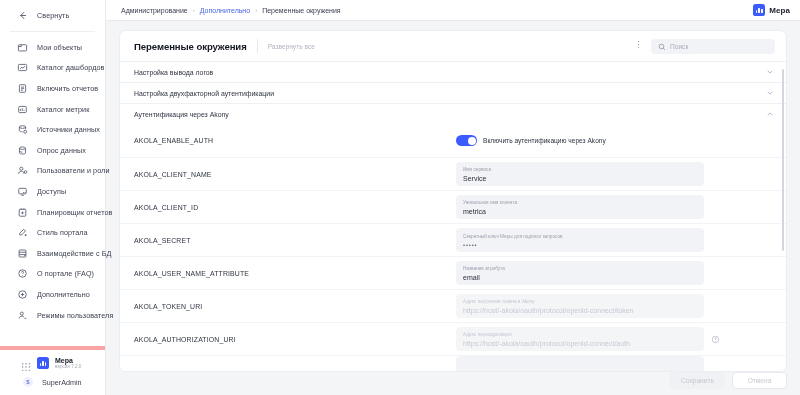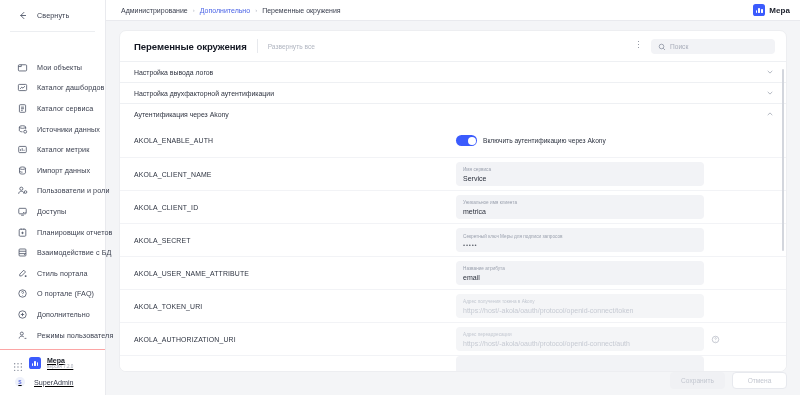--- a/index.html
+++ b/index.html
@@ -23,33 +23,33 @@
     position: relative;
   }
   .sb-collapse {
     display: flex; align-items: center; gap: 9px;
     height: 22px; padding: 0 0 0 17px;
     margin-top: 4px;
     cursor: pointer;
   }
   .sb-collapse .lbl { font-size: 7.2px; color: #3c4150; letter-spacing: .1px; }
   .sb-divider { height: 1px; background: #eceef1; margin: 5px 10px 3px 10px; }
-  .sb-nav { flex: 1 1 auto; padding-top: 2px; margin-top: 20px; }
+  .sb-nav { flex: 1 1 auto; padding-top: 2px; }
   .sb-item {
     display: flex; align-items: center; gap: 9px;
     height: 20.6px; padding-left: 17px;
     cursor: pointer;
   }
   .sb-item .lbl {
     font-size: 7.2px; color: #3c4150; letter-spacing: .08px; white-space: nowrap;
   }
   .sb-ico { width: 11px; height: 11px; flex: 0 0 11px; display: block; }
   .sb-ico svg { display: block; width: 11px; height: 11px; }
 
-  .sb-bottom { border-top: 1px solid #fca5a5; padding: 4px 0 4px 0; text-decoration: underline; }
+  .sb-bottom { border-top: 4px solid #fca5a5; padding: 4px 0 4px 8px; }
   .sb-brand {
     display: flex; align-items: center; gap: 6px;
     padding: 3px 0 3px 13px; cursor: pointer;
   }
   .grid-ico { width: 10px; height: 10px; flex: 0 0 10px; }
   .brand-sq {
     width: 12px; height: 12px; border-radius: 2.6px;
     background: #3b5bfd; flex: 0 0 12px;
     display: flex; align-items: flex-end; justify-content: center;
     gap: 1.1px; padding-bottom: 3px;
@@ -244,54 +244,54 @@
         <span class="lbl">Каталог дашбордов</span>
       </div>
 
       <div class="sb-item">
         <span class="sb-ico">
           <svg viewBox="0 0 16 16" fill="none" stroke="#50576a" stroke-width="1.2">
               <rect x="3.5" y="2.5" width="9" height="11" rx="1.2"></rect>
               <path d="M5.8 6h4.4M5.8 8.3h4.4M5.8 10.6h2.6"></path>
             </svg>
         </span>
-        <span class="lbl">Каталог сервиса</span>
+        <span class="lbl">Включить отчетов</span>
+      </div>
+
+      <div class="sb-item">
+        <span class="sb-ico">
+          <svg viewBox="0 0 16 16" fill="none" stroke="#50576a" stroke-width="1.2">
+              <rect x="2.5" y="3.5" width="11" height="9" rx="1.3"></rect>
+              <path d="M5 10V7.5M7.6 10V6M10.2 10V8.4"></path>
+            </svg>
+        </span>
+        <span class="lbl">Каталог метрик</span>
       </div>
 
       <div class="sb-item">
         <span class="sb-ico">
           <svg viewBox="0 0 16 16" fill="none" stroke="#50576a" stroke-width="1.2">
               <ellipse cx="8" cy="4.4" rx="4.6" ry="1.9"></ellipse>
               <path d="M3.4 4.4v5.1c0 1.05 2.06 1.9 4.6 1.9"></path>
               <path d="M12.6 4.4v3.2"></path>
               <circle cx="11.9" cy="11.2" r="2.1"></circle>
             </svg>
         </span>
         <span class="lbl">Источники данных</span>
       </div>
 
       <div class="sb-item">
         <span class="sb-ico">
           <svg viewBox="0 0 16 16" fill="none" stroke="#50576a" stroke-width="1.2">
-              <rect x="2.5" y="3.5" width="11" height="9" rx="1.3"></rect>
-              <path d="M5 10V7.5M7.6 10V6M10.2 10V8.4"></path>
-            </svg>
-        </span>
-        <span class="lbl">Каталог метрик</span>
-      </div>
-
-      <div class="sb-item">
-        <span class="sb-ico">
-          <svg viewBox="0 0 16 16" fill="none" stroke="#50576a" stroke-width="1.2">
               <ellipse cx="8" cy="4.6" rx="4.3" ry="1.8"></ellipse>
               <path d="M3.7 4.6v6.8c0 1 1.93 1.8 4.3 1.8s4.3-.8 4.3-1.8V4.6"></path>
               <path d="M3.7 8.6c0 1 1.93 1.8 4.3 1.8"></path>
             </svg>
         </span>
-        <span class="lbl">Импорт данных</span>
+        <span class="lbl">Опрос данных</span>
       </div>
 
       <div class="sb-item">
         <span class="sb-ico">
           <svg viewBox="0 0 16 16" fill="none" stroke="#50576a" stroke-width="1.2">
               <circle cx="6.3" cy="5.4" r="2.3"></circle>
               <path d="M2.4 12.8c0-2.2 1.75-3.7 3.9-3.7s3.9 1.5 3.9 3.7"></path>
               <circle cx="12.4" cy="10.2" r="1.9"></circle>
             </svg>
         </span>
@@ -318,36 +318,36 @@
               <path d="M6.2 8.6h3.6M8 6.8v3.6"></path>
             </svg>
         </span>
         <span class="lbl">Планировщик отчетов</span>
       </div>
 
 
       <div class="sb-item">
         <span class="sb-ico">
           <svg viewBox="0 0 16 16" fill="none" stroke="#50576a" stroke-width="1.2">
+              <path d="M9.8 3.2 4 9v2.6h2.6l5.8-5.8z"></path>
+              <circle cx="12.6" cy="11.8" r="1.4" fill="#50576a" stroke="none"></circle>
+            </svg>
+        </span>
+        <span class="lbl">Стиль портала</span>
+      </div>
+
+      <div class="sb-item">
+        <span class="sb-ico">
+          <svg viewBox="0 0 16 16" fill="none" stroke="#50576a" stroke-width="1.2">
               <rect x="3" y="2.9" width="10" height="10.2" rx="1.3"></rect>
               <path d="M3 6.2h10M3 9.6h10"></path>
               <path d="M10.4 11.6l1.8-1.8"></path>
             </svg>
         </span>
         <span class="lbl">Взаимодействие с БД</span>
-      </div>
-
-      <div class="sb-item">
-        <span class="sb-ico">
-          <svg viewBox="0 0 16 16" fill="none" stroke="#50576a" stroke-width="1.2">
-              <path d="M9.8 3.2 4 9v2.6h2.6l5.8-5.8z"></path>
-              <circle cx="12.6" cy="11.8" r="1.4" fill="#50576a" stroke="none"></circle>
-            </svg>
-        </span>
-        <span class="lbl">Стиль портала</span>
       </div>
 
       <div class="sb-item">
         <span class="sb-ico">
           <svg viewBox="0 0 16 16" fill="none" stroke="#50576a" stroke-width="1.2">
               <circle cx="8" cy="8" r="5.4"></circle>
               <path d="M6.6 6.4c0-.9.7-1.5 1.5-1.5s1.4.6 1.4 1.4c0 1.2-1.4 1.1-1.4 2.3"></path>
               <circle cx="8.1" cy="10.8" r=".6" fill="#50576a" stroke="none"></circle>
             </svg>
         </span>

